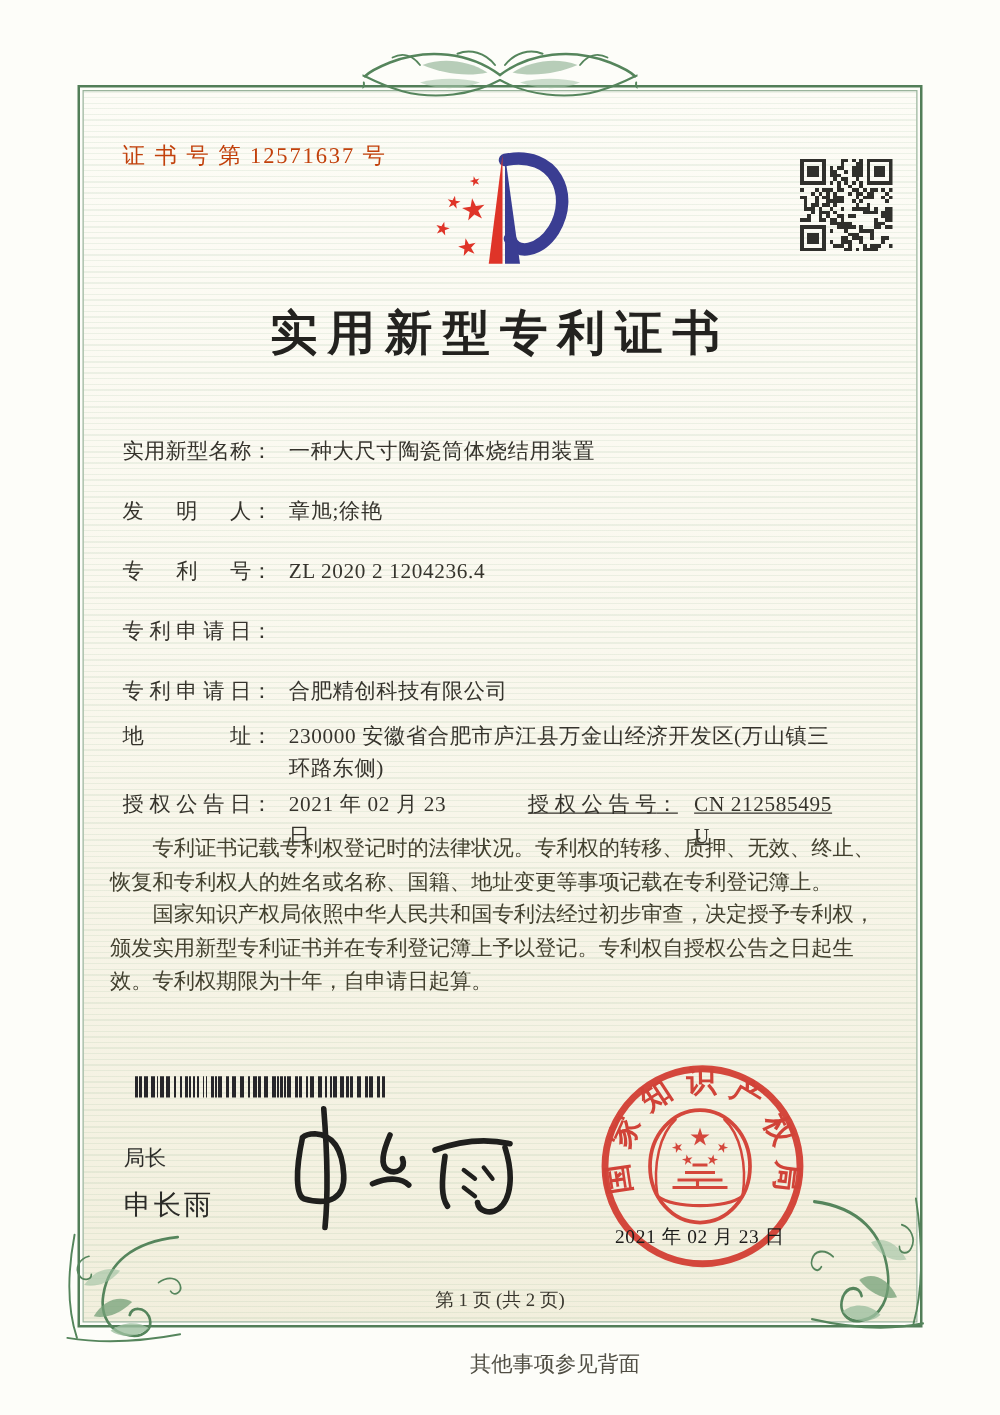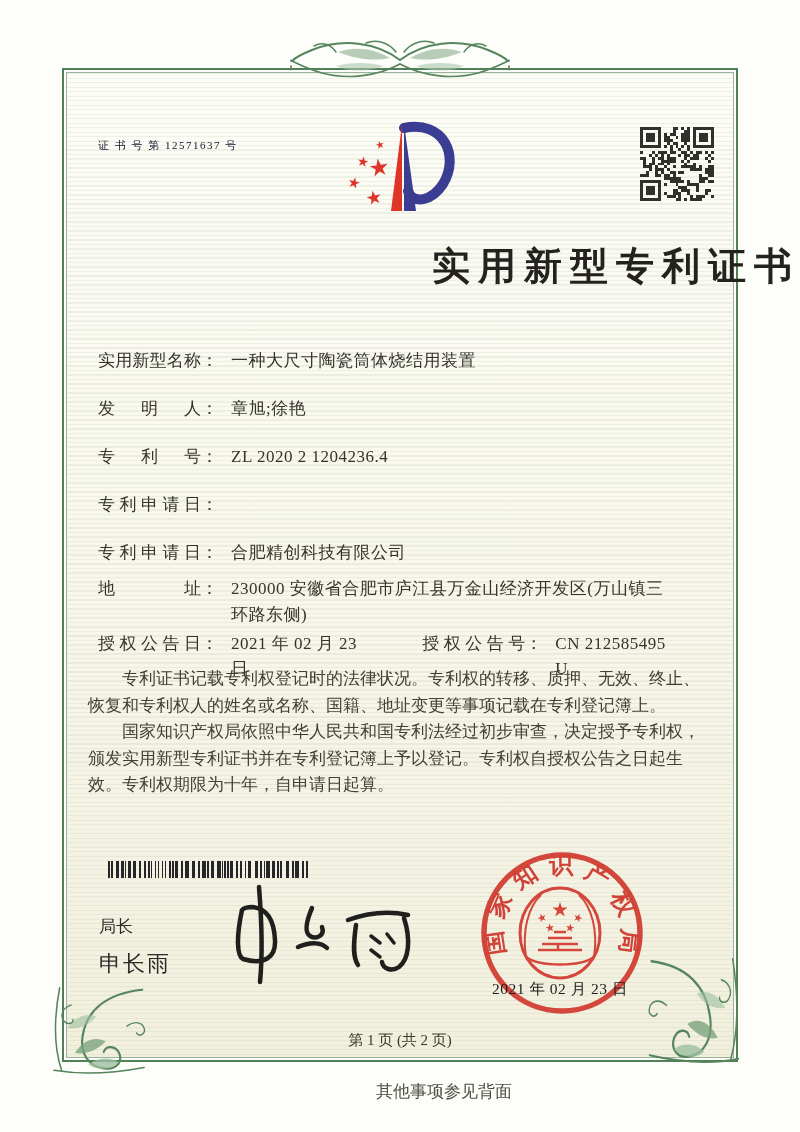--- a/index.html
+++ b/index.html
@@ -8,36 +8,36 @@
   .abs{position:absolute;}
 
   
   .frame{position:absolute;left:62px;top:68px;width:672px;height:990px;border:2px solid #527e58;}
   .frame-inner{position:absolute;inset:2px;border:1px solid #9ab49c;
      background:
        repeating-linear-gradient(180deg, rgba(122,168,128,0.12) 0 1px, rgba(0,0,0,0) 1px 4.5px),
        linear-gradient(180deg,#fdfcf6 0%,#faf8ee 45%,#f2efdd 100%);}
 
   
-  .cert-no{left:98px;top:138px;font-size:11px;letter-spacing:1.5px;color:#0f172a;}
+  .cert-no{left:98px;top:112px;font-size:18px;letter-spacing:1.5px;color:#c2410c;}
   .logo{left:330px;top:112px;}
   .qr{left:640px;top:127px;width:74px;height:74px;}
-  .title{left:0;top:241px;width:100%;text-align:right;font-size:38px;font-weight:700;
+  .title{left:0;top:241px;width:100%;text-align:center;font-size:38px;font-weight:700;
          letter-spacing:8px;color:#23221f;}
 
   
   .fields{left:98px;top:348px;width:580px;font-size:17px;color:#35332c;}
   .frow{display:flex;margin-bottom:23px;line-height:25px;}
   .flabel{width:103px;flex:none;text-align:justify;text-align-last:justify;}
   .fcolon{flex:none;margin-right:13px;}
   .fvalue{letter-spacing:0.5px;}
   .r5{margin-bottom:11px;}
   .addr{margin-bottom:3px;line-height:26px;}
   .addr .fvalue{width:442px;}
-  .pair2{margin-left:46px;display:flex;}
+  .pair2{margin-left:46px;display:flex;text-decoration:underline;}
 
   
   .paras{left:88px;top:666px;width:626px;font-size:17px;line-height:26.5px;color:#42402f;}
   .paras p{margin:0;text-indent:2em;}
 
   
   .barcode{left:108px;top:861px;width:202px;height:17px;}
   .director-title{left:99px;top:915px;font-family:"Liberation Sans","DejaVu Sans",sans-serif;
                   font-size:17px;color:#2b2b28;}
   .director-name{left:99px;top:949px;font-family:"Liberation Sans","DejaVu Sans",sans-serif;

